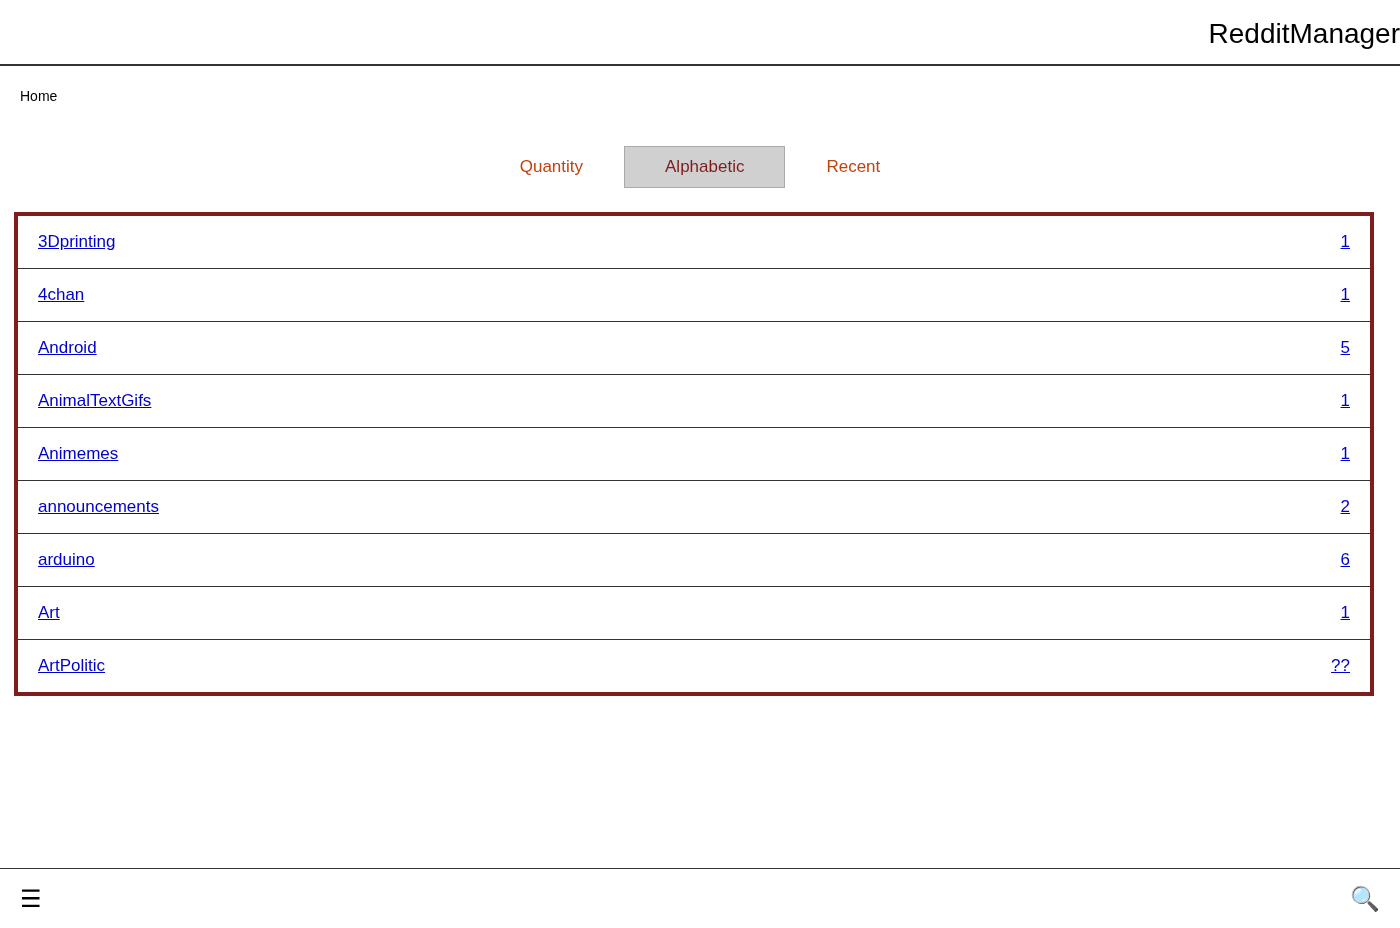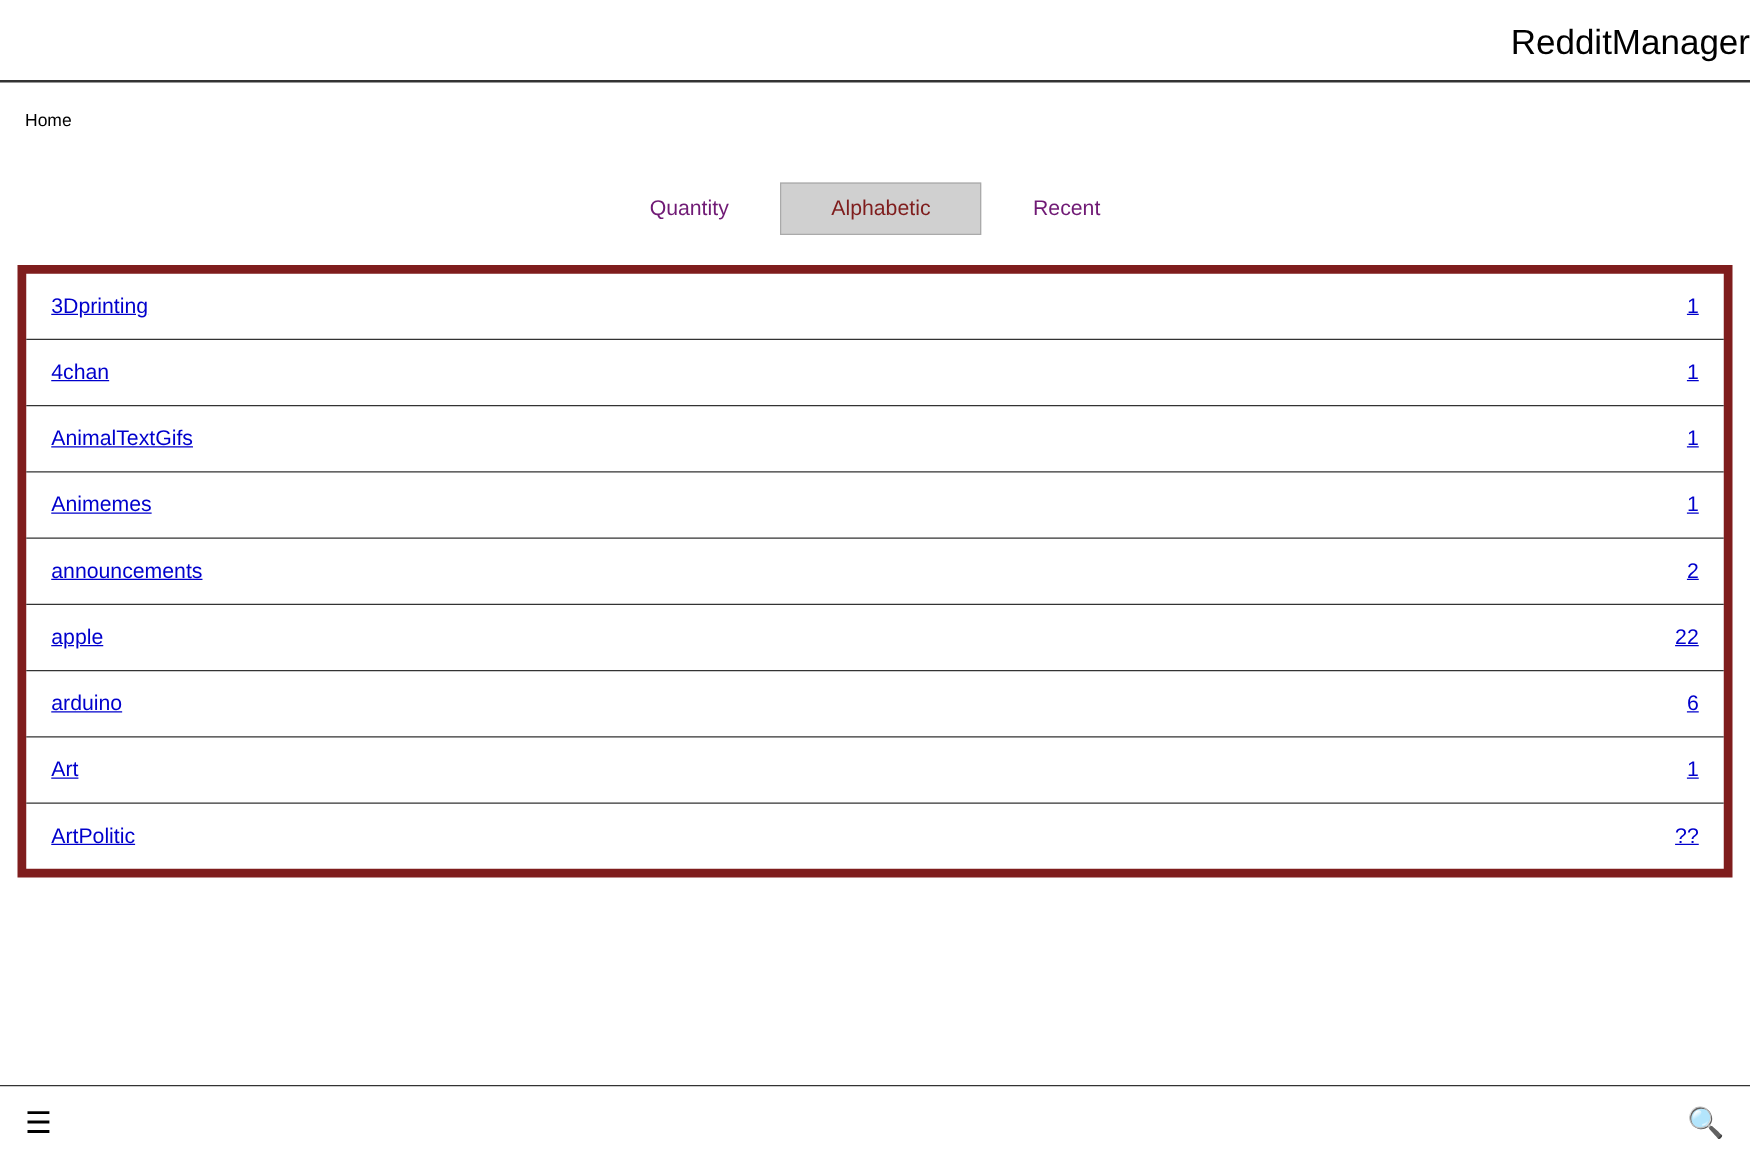--- a/index.html
+++ b/index.html
@@ -44,35 +44,35 @@
       padding: 20px 0 24px 0;
       gap: 0;
     }
 
     .sort-tab {
       padding: 10px 40px;
       font-size: 17px;
       cursor: pointer;
       background: transparent;
       border: 1px solid transparent;
-      color: #701a75;
+      color: #c2410c;
       text-decoration: none;
     }
 
     .sort-tab.active {
       background: #d0d0d0;
       color: #7f1d1d;
       border: 1px solid #aaa;
       text-decoration: none;
     }
 
     
     .list-container {
-      margin: 0 14px 60px 14px;
-      border: 7px solid #7f1d1d;
+      margin: 0 26px 60px 14px;
+      border: 4px solid #7f1d1d;
     }
 
     .list-row {
       display: flex;
       justify-content: space-between;
       align-items: center;
       padding: 16px 20px;
       border-bottom: 1px solid #333;
       text-decoration: none;
     }
@@ -146,34 +146,34 @@
 <div class="list-container" id="subreddit-list">
 <a class="list-row" href="#">
       <span class="list-row-name">3Dprinting</span>
       <span class="list-row-count">1</span>
     </a>
     <a class="list-row" href="#">
       <span class="list-row-name">4chan</span>
       <span class="list-row-count">1</span>
     </a>
     <a class="list-row" href="#">
+      <span class="list-row-name">Android</span>
+      <span class="list-row-count">5</span>
+    </a>
+    <a class="list-row" href="#">
       <span class="list-row-name">AnimalTextGifs</span>
       <span class="list-row-count">1</span>
     </a>
     <a class="list-row" href="#">
       <span class="list-row-name">Animemes</span>
       <span class="list-row-count">1</span>
     </a>
     <a class="list-row" href="#">
       <span class="list-row-name">announcements</span>
       <span class="list-row-count">2</span>
-    </a>
-    <a class="list-row" href="#">
-      <span class="list-row-name">apple</span>
-      <span class="list-row-count">22</span>
     </a>
     <a class="list-row" href="#">
       <span class="list-row-name">arduino</span>
       <span class="list-row-count">6</span>
     </a>
     <a class="list-row" href="#">
       <span class="list-row-name">Art</span>
       <span class="list-row-count">1</span>
     </a>
     <a class="list-row" href="#">

